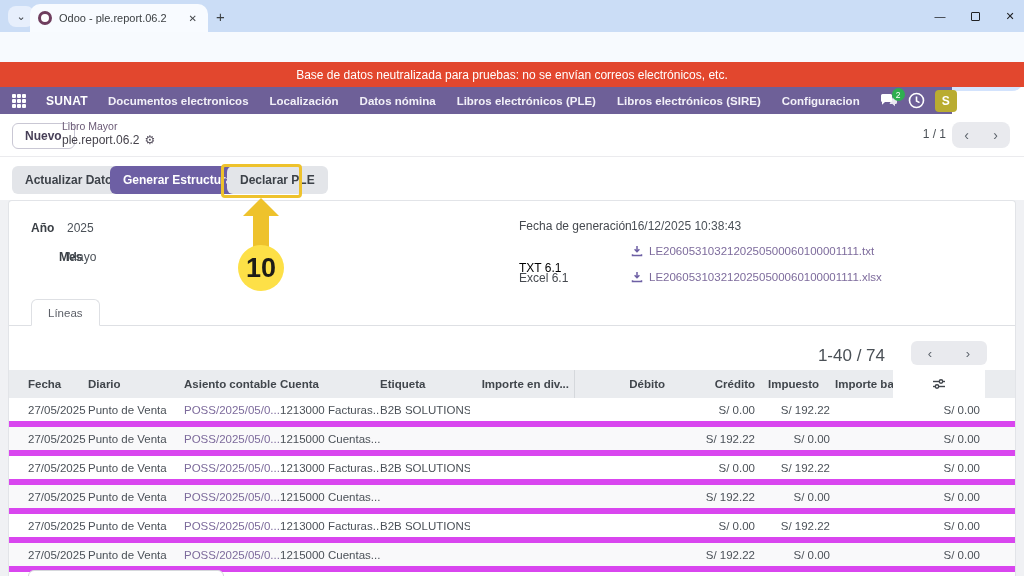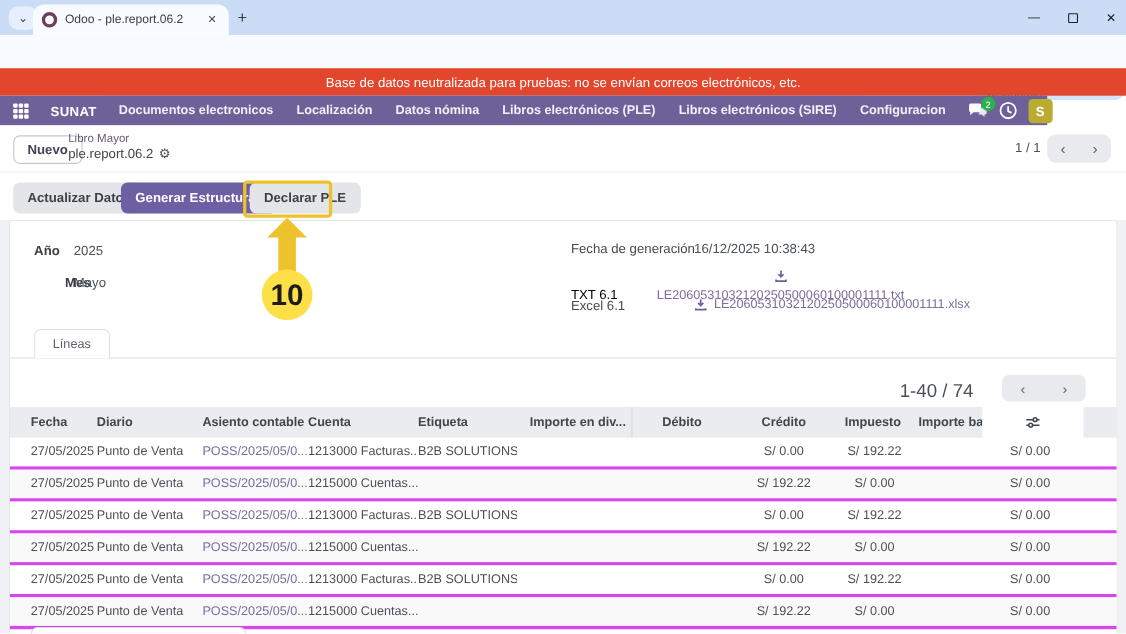--- a/index.html
+++ b/index.html
@@ -75,21 +75,21 @@
   .sheet { left:8px; top:200px; width:1008px; height:376px; background:#fff;
     border:1px solid #e2e4e8; border-bottom:none; border-radius:4px 4px 0 0; }
 
   .fld-label { font-size:12px; font-weight:bold; color:#3a3f45; }
   .fld-value { font-size:12px; color:#4b5158; }
   .f-ano-l { left:22px; top:20px; } .f-ano-v { left:58px; top:20px; }
   .f-mes-l { left:22px; top:49px;padding-left:28px; } .f-mes-v { left:58px; top:49px; }
   .f-gen-l { left:510px; top:18px; font-weight:normal; color:#45494f; }
   .f-gen-v { left:622px; top:18px; }
   .f-txt-l { left:510px; top:60px; font-weight:normal; color:#000000; }
-  .f-txt-v { left:588px; top:44px;flex-direction:column; }
+  .f-txt-v { left:622px; top:44px; }
   .f-xls-l { left:510px; top:70px; font-weight:normal; color:#45494f; }
   .f-xls-v { left:622px; top:70px; }
   .filelink { display:flex; align-items:center; gap:6px; font-size:11.5px; color:#7d6b9c; }
   .dl-small { width:12px; height:12px; }
 
   .tab-lineas { left:22px; top:98px; height:27px; padding:0 16px; background:#fff;
     border:1px solid #dee0e4; border-bottom:1px solid #fff; border-radius:6px 6px 0 0;
     display:flex; align-items:center; font-size:11.5px; color:#5d6068; z-index:2; }
   .tab-line { left:0; top:124px; width:1006px; height:1px; background:#dee0e4; }
 
@@ -98,24 +98,24 @@
   .pager2-btns span { flex:1; display:flex; align-items:center; justify-content:center; color:#5d646c; font-size:13px; }
 
   
   .grid-cols { display:grid; grid-template-columns:60px 96px 96px 100px 90px 105px 95px 90px 75px 58px 92px 1fr;
     padding-left:19px; align-items:center; }
   .thead { left:0; top:169px; width:1006px; height:28px; background:#eaecef; }
   .thead .cell { font-size:11.5px; font-weight:bold; color:#41464c; white-space:nowrap; overflow:hidden; }
   .thead .cell.div-r { border-right:1px solid #d5d8dc; align-self:stretch; display:flex; align-items:center; }
   .thead .icon-cell { background:#fff; align-self:stretch; display:flex; align-items:center; justify-content:center; }
   .tbody { left:0; top:197px; width:1006px; }
-  .trow { height:29px; border-bottom:3px solid #d946ef; background:#fff; }
+  .trow { height:29px; border-bottom:6px solid #d946ef; background:#fff; }
   .trow:nth-child(even) { background:#f9f9fa; }
   .trow .cell { font-size:11.5px; color:#4b5158; white-space:nowrap; overflow:hidden; }
-  .cell.num { text-align:center; padding-right:5px; }
+  .cell.num { text-align:right; padding-right:5px; }
   .cell.link { color:#7d6b9c; }
   .partial-box { left:19px; top:369px; width:196px; height:8px; background:#fff;
     border:1px solid #d6d8dc; border-radius:6px 6px 0 0; }
 
   
   .hl-box { left:221px; top:164px; width:81px; height:34px; border:3px solid #eec22c; border-radius:4px; z-index:5; }
   .arrow-head { left:243px; top:198px; width:0; height:0; border-left:18px solid transparent;
     border-right:18px solid transparent; border-bottom:18px solid #eec22c; z-index:5; }
   .arrow-shaft { left:253px; top:215px; width:16px; height:33px; background:#eec22c; z-index:5; }
   .step-circle { left:238px; top:245px; width:46px; height:46px; border-radius:50%; background:#fde047;

